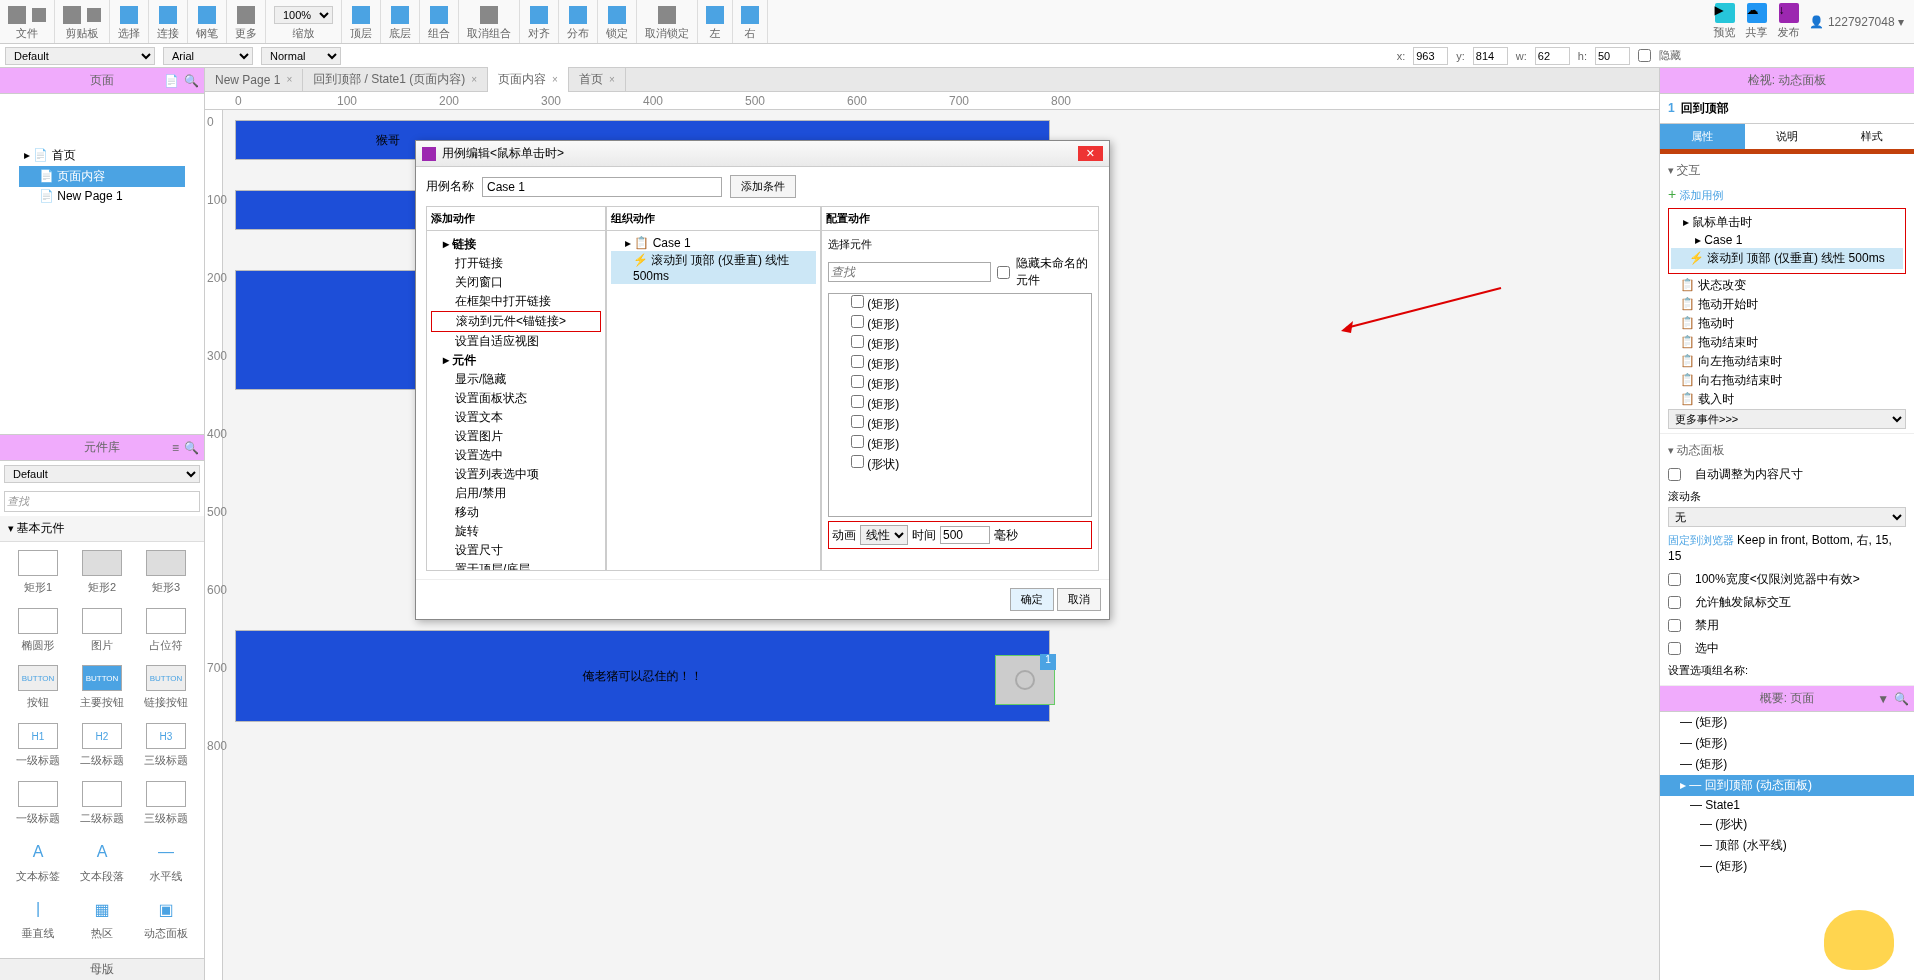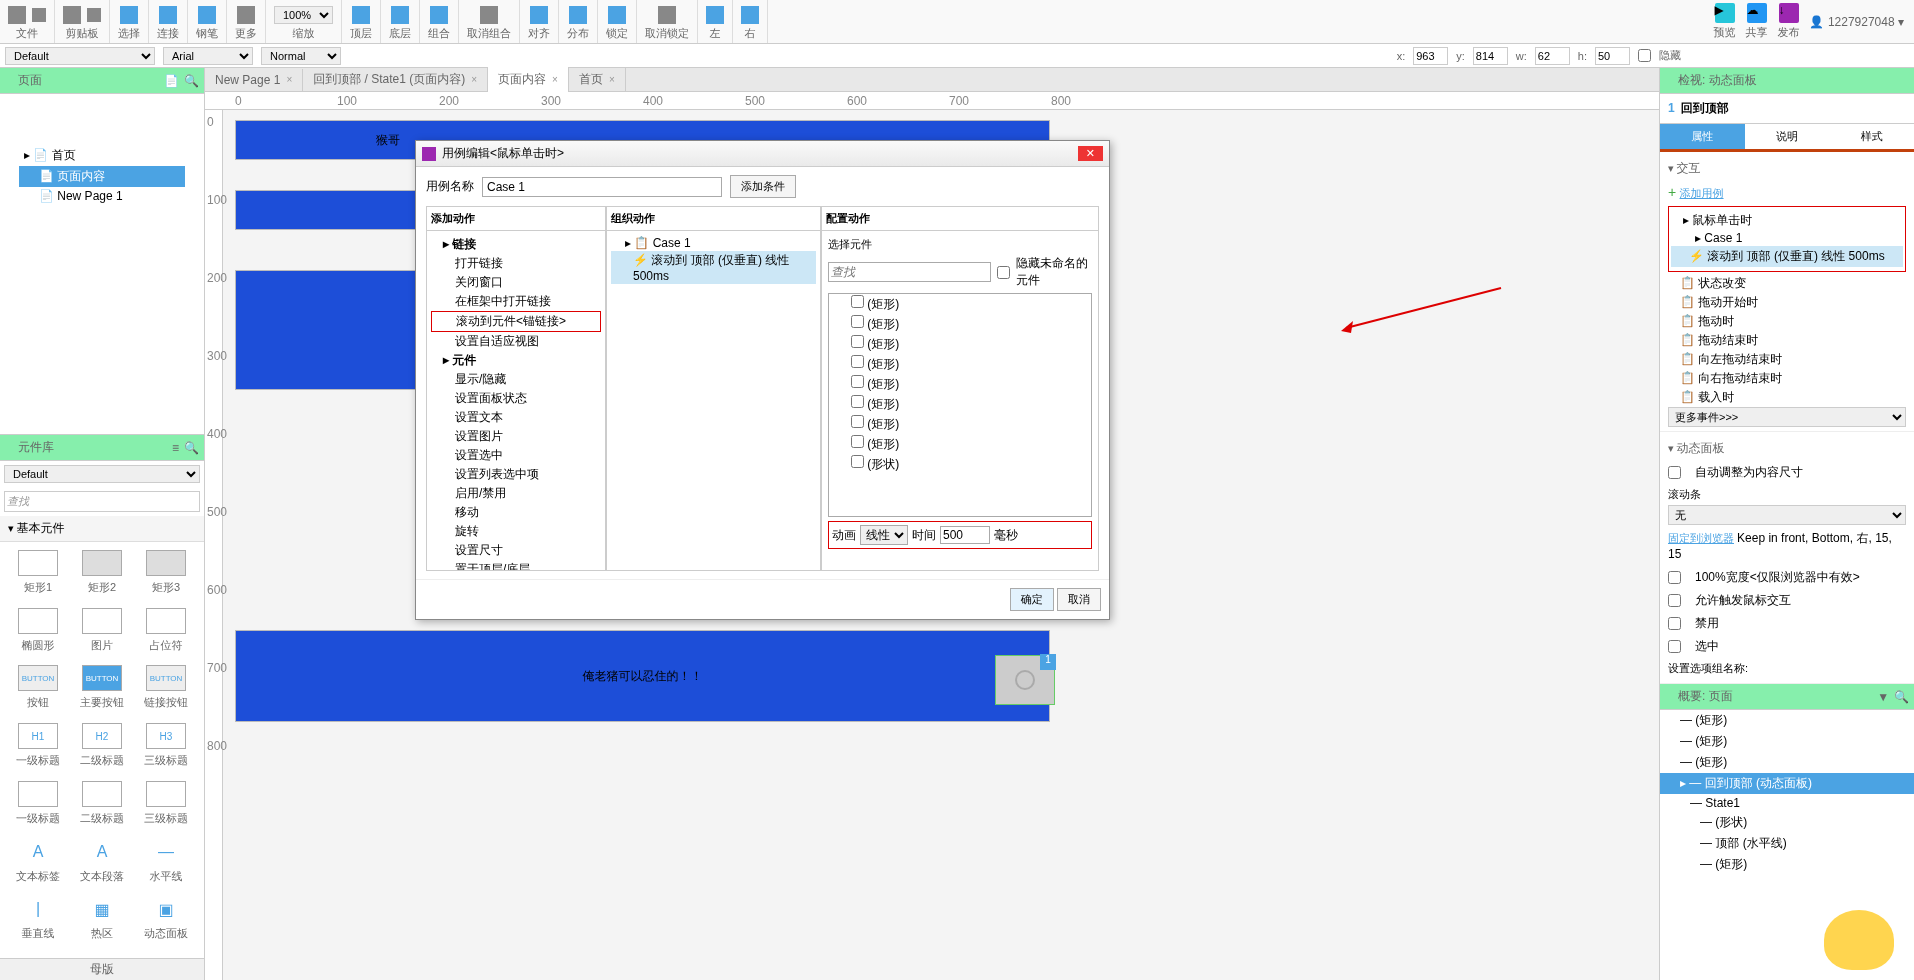--- a/index.html
+++ b/index.html
@@ -23,21 +23,21 @@
 .format-bar { height: 24px; border-bottom: 1px solid #ccc; display: flex; align-items: center; padding: 0 5px; gap: 8px; background: #fff; }
 .fmt-sel { border: 1px solid #ccc; padding: 1px 4px; height: 18px; font-size: 11px; }
 .fmt-lbl { font-size: 11px; color: #666; }
 .fmt-input { width: 35px; height: 18px; border: 1px solid #ccc; padding: 0 2px; font-size: 11px; }
 
 
 .main { display: flex; height: calc(100vh - 68px); }
 
 
 .left-panel { width: 205px; border-right: 1px solid #ccc; display: flex; flex-direction: column; }
-.panel-head { background: #86efac; padding: 4px 18px; border-bottom: 1px solid #ccc; display: flex; align-items: center; font-size: 11px; color: #666; position: relative; }
+.panel-head { background: #f0abfc; padding: 4px 26px; border-bottom: 1px solid #ccc; display: flex; align-items: center; justify-content: center; font-size: 11px; color: #666; position: relative; }
 .panel-head .icons { position: absolute; right: 5px; display: flex; gap: 5px; }
 .tree { padding: 19px; font-size: 12px; margin-top: 32px; }
 .tree-item { padding: 2px 0 2px 20px; cursor: pointer; }
 .tree-item.root { padding-left: 5px; }
 .tree-item.active { background: #4ba3e3; color: #fff; }
 .pane-section { border-top: 1px solid #ccc; }
 .search-box { border: 1px solid #ccc; margin: 4px; padding: 2px; font-size: 11px; color: #999; font-style: italic; }
 .collapsible { padding: 4px 8px; background: #f5f5f5; border-bottom: 1px solid #ddd; font-size: 11px; }
 .widget-grid { display: grid; grid-template-columns: repeat(3, 1fr); gap: 4px; padding: 8px; overflow-y: auto; flex: 1; }
 .widget-cell { display: flex; flex-direction: column; align-items: center; gap: 4px; }
@@ -56,26 +56,26 @@
 .ruler-h span { position:absolute; top:2px; }
 .canvas { flex:1; background:#f4f4f4; position:relative; overflow:auto; }
 .ruler-v { position:absolute; left:0; top:0; width:18px; bottom:0; background:#fff; border-right:1px solid #ccc; font-size:9px; color:#888; }
 .ruler-v span{ position:absolute; left:2px; }
 .page-rect { position:absolute; background:#1d4ed8; border:1px solid #bbb; }
 .sel-rect { position:absolute; border:1px dashed #3a9; }
 
 
 .right-panel { width: 255px; border-left: 1px solid #ccc; display:flex; flex-direction:column; background:#fff; }
 .rp-title { padding:6px 8px; font-size:13px; font-weight:bold; border-bottom:1px solid #ccc; }
-.rp-tabs { display:flex; border-bottom:3px solid #c2410c; }
+.rp-tabs { display:flex; border-bottom:5px solid #c2410c; }
 .rp-tab { flex:1; text-align:center; padding:5px; font-size:11px; }
 .rp-tab.active { background:#4ba3e3; color:#fff; }
 .rp-sect { padding:4px 8px; border-bottom:1px solid #eee; }
 .rp-sect-title { font-size:11px; color:#666; padding:4px 0; }
-.rp-link { color:#4ba3e3; text-decoration:underline; font-size:11px; cursor:pointer; }
+.rp-link { color:#4ba3e3; font-size:11px; cursor:pointer; }
 .rp-event-box { border:1px solid #d00; margin:2px 0; padding:4px 2px; font-size:11px; }
 .rp-event-item { padding:1px 0 1px 12px; }
 .rp-event-item.hl { background:#cce7f6; padding:2px 2px 2px 18px; }
 .rp-checkbox-row { padding:3px 0; font-size:11px; display:flex; align-items:center; gap:14px; }
 .rp-dd { width:100%; border:1px solid #ccc; padding:2px; font-size:11px; }
 .outline { flex:1; overflow:auto; font-size:11px; }
 .outline-item { padding:2px 4px 2px 20px; }
 .outline-item.sel { background:#4ba3e3; color:#fff; }
 
 

